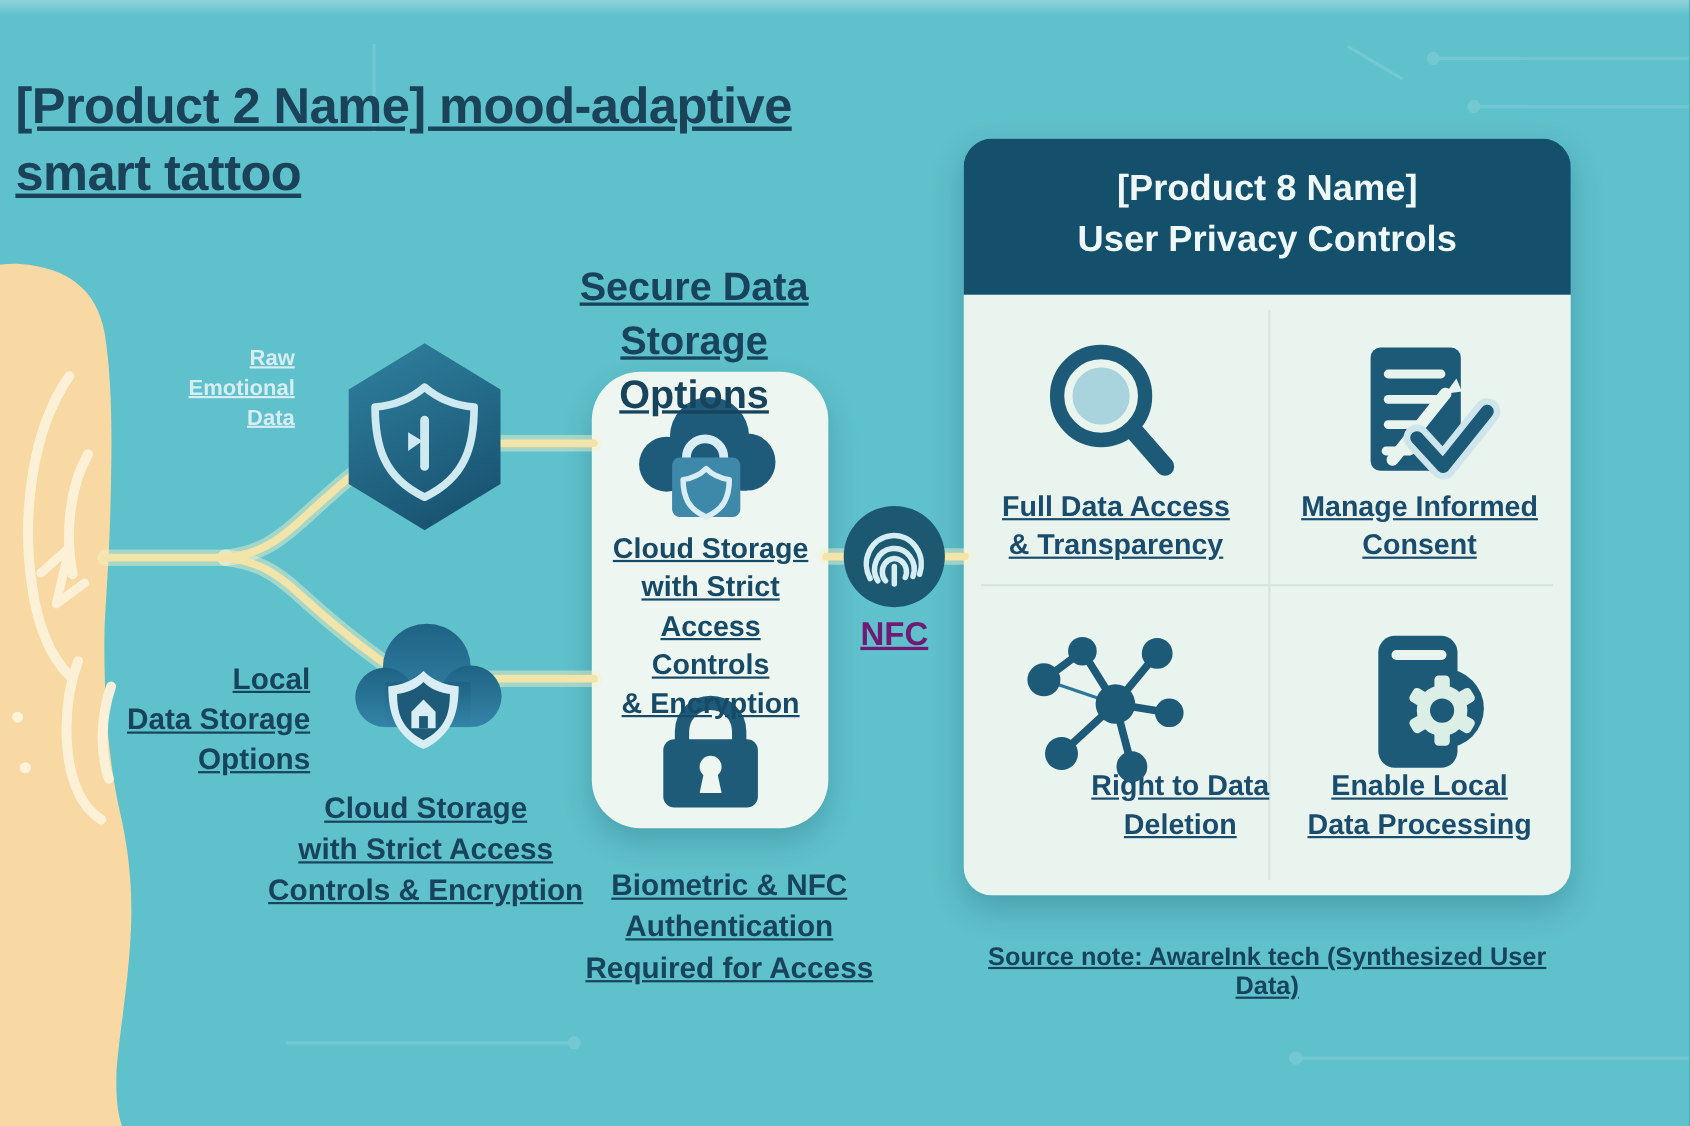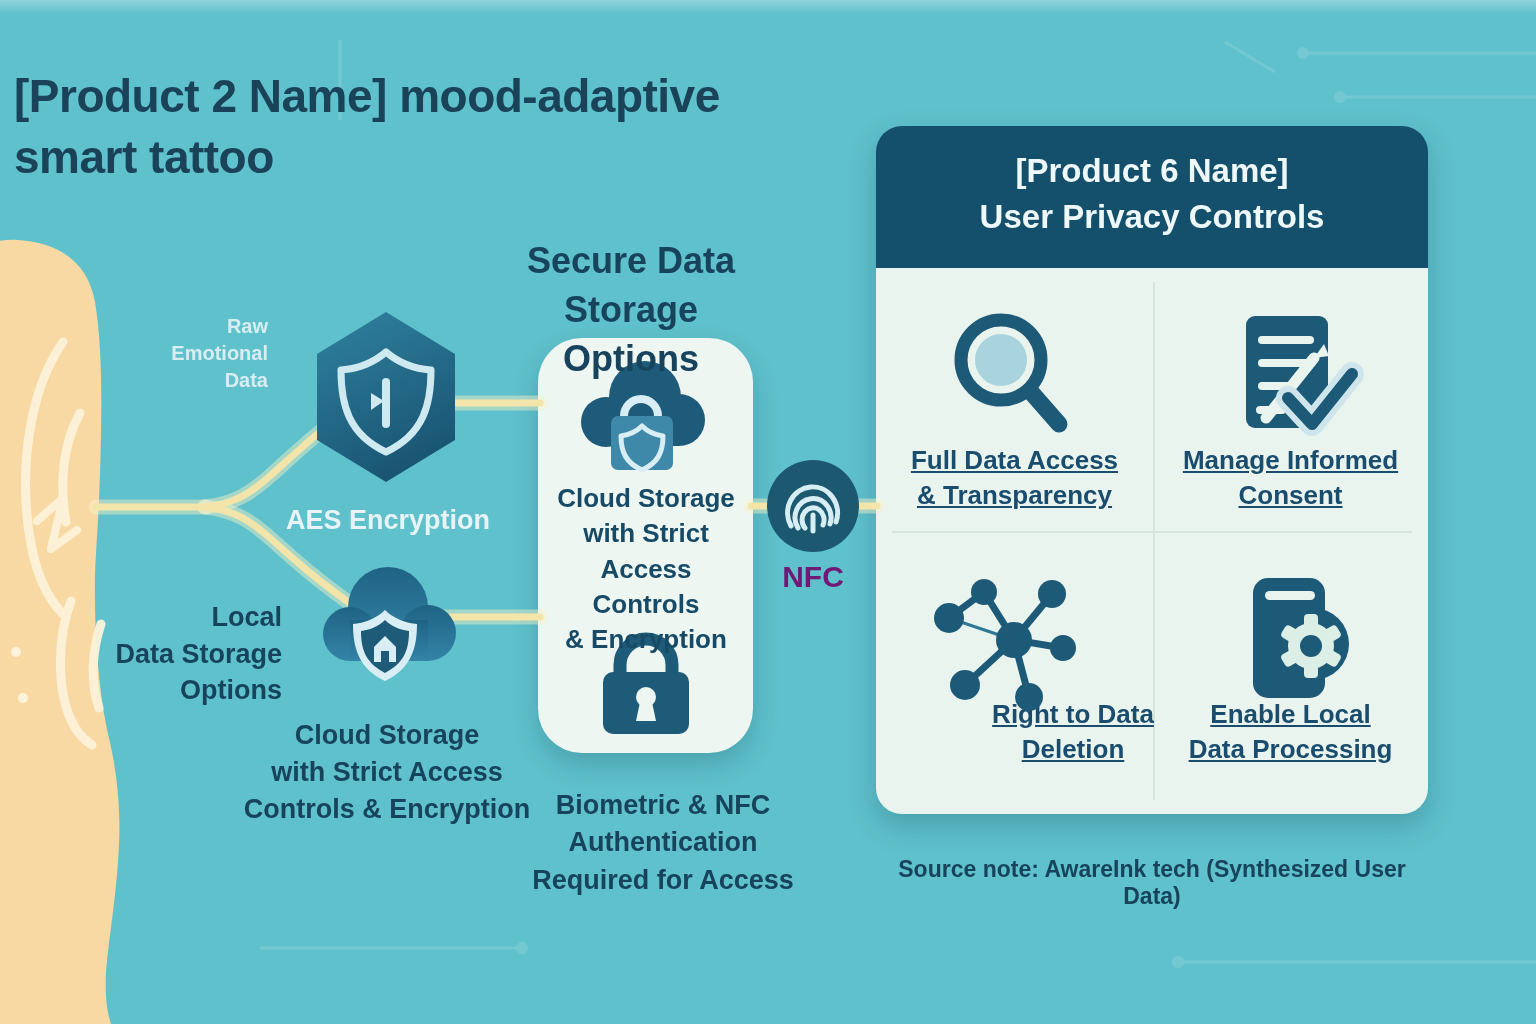--- a/index.html
+++ b/index.html
@@ -4,21 +4,21 @@
 <style>
   html,body{margin:0;padding:0;background:#3a9aa6;}
   #stage{
     position:relative;width:1536px;height:1024px;overflow:hidden;
     background:#5fc1cb;
     font-family:"Liberation Sans", sans-serif;
     font-weight:700;
   }
   .layer{position:absolute;left:0;top:0;width:100%;height:100%;}
   svg{display:block;}
-  .txt{position:absolute;white-space:pre-line;font-weight:700;}
+  .txt{position:absolute;white-space:pre-line;font-weight:700;text-decoration:underline;}
   .c-dark{color:#17435d;}
   .c-light{color:#e7f3f6;}
   .center{text-align:center;}
   .right{text-align:right;}
 
   .page-title{left:14px;top:66px;width:780px;font-size:46px;line-height:1.32;color:#1a4259;letter-spacing:-0.5px;}
 
   .raw-label{left:108px;top:313px;width:160px;font-size:20px;line-height:1.36;color:#d7edf2;}
   .aes-label{left:283px;top:503px;width:210px;font-size:27px;line-height:1.3;}
   .secure-left-heading{left:85px;top:599px;width:197px;font-size:27px;line-height:1.36;}
@@ -73,21 +73,21 @@
       <line x1="260" y1="948" x2="520" y2="948"></line>
         <circle cx="522" cy="948" r="6" stroke="none"></circle>
       <line x1="340" y1="120" x2="340" y2="40"></line>
     </g>
   </svg>
 
   <div class="mid-panel"></div>
 
   <div class="right-panel">
     <div class="rp-header">
-      <div class="rp-title">[Product 6 Name]
+      <div class="rp-title">[Product 8 Name]
 User Privacy Controls</div>
     </div>
     <div class="rp-body">
       <div class="rp-vdiv"></div>
       <div class="rp-hdiv"></div>
       <div class="cell-label q1">Full Data Access
 &amp; Transparency</div>
       <div class="cell-label q2">Manage Informed
 Consent</div>
       <div class="cell-label q3">Right to Data
@@ -253,21 +253,20 @@
       </g>
     </g>
   </svg>
 
   <div class="txt page-title">[Product 2 Name] mood-adaptive
 smart tattoo</div>
 
   <div class="txt raw-label right">Raw
 Emotional
 Data</div>
-  <div class="txt aes-label center c-light">AES Encryption</div>
 
   <div class="txt secure-left-heading right c-dark">Local
 Data Storage
 Options</div>
   <div class="txt cloud-left-caption center c-dark">Cloud Storage
 with Strict Access
 Controls &amp; Encryption</div>
 
   <div class="txt center-heading center c-dark">Secure Data Storage
 Options</div>

